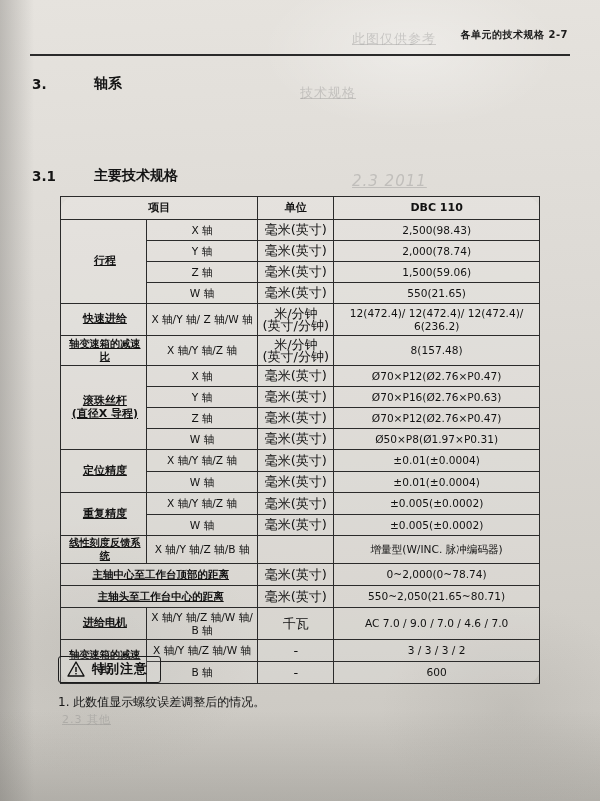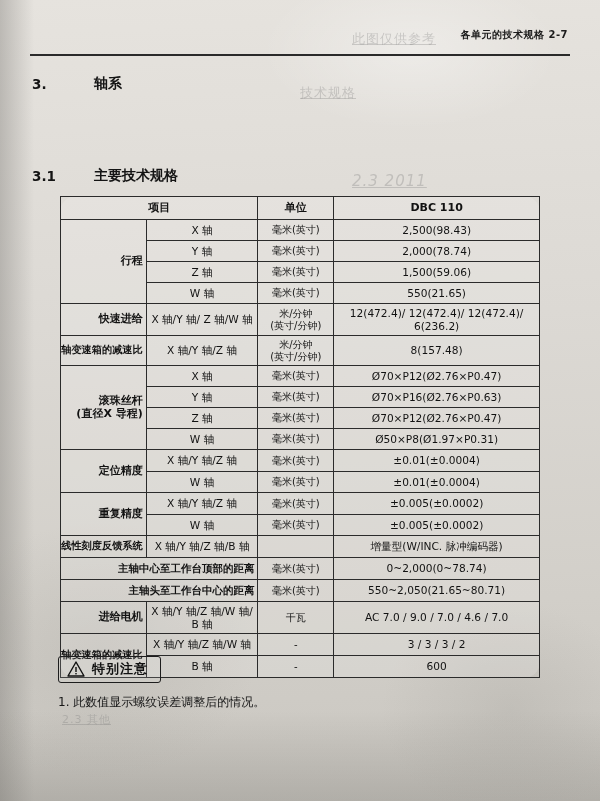--- a/index.html
+++ b/index.html
@@ -114,25 +114,26 @@
     height: 18px;
   }
   table.spec td.hdr {
     font-weight: bold;
     font-size: 11px;
     height: 20px;
   }
   table.spec td.rowhdr {
     font-weight: bold;
     font-size: 11px;
-    text-align: right;
-    padding-left: 0;
+    text-align: center;
+    padding-left: 6px;
+    text-decoration: underline;
   }
   table.spec td.unit {
-    font-size: 10px;
+    font-size: 13px;
     line-height: 11.5px;
     margin-top: 16px;
   }
   table.spec td.val {
     font-size: 10.6px;
   }
   .col1 { width: 86px; }
   .col2 { width: 112px; }
   .col3 { width: 76px; }
   .col4 { width: 206px; }

